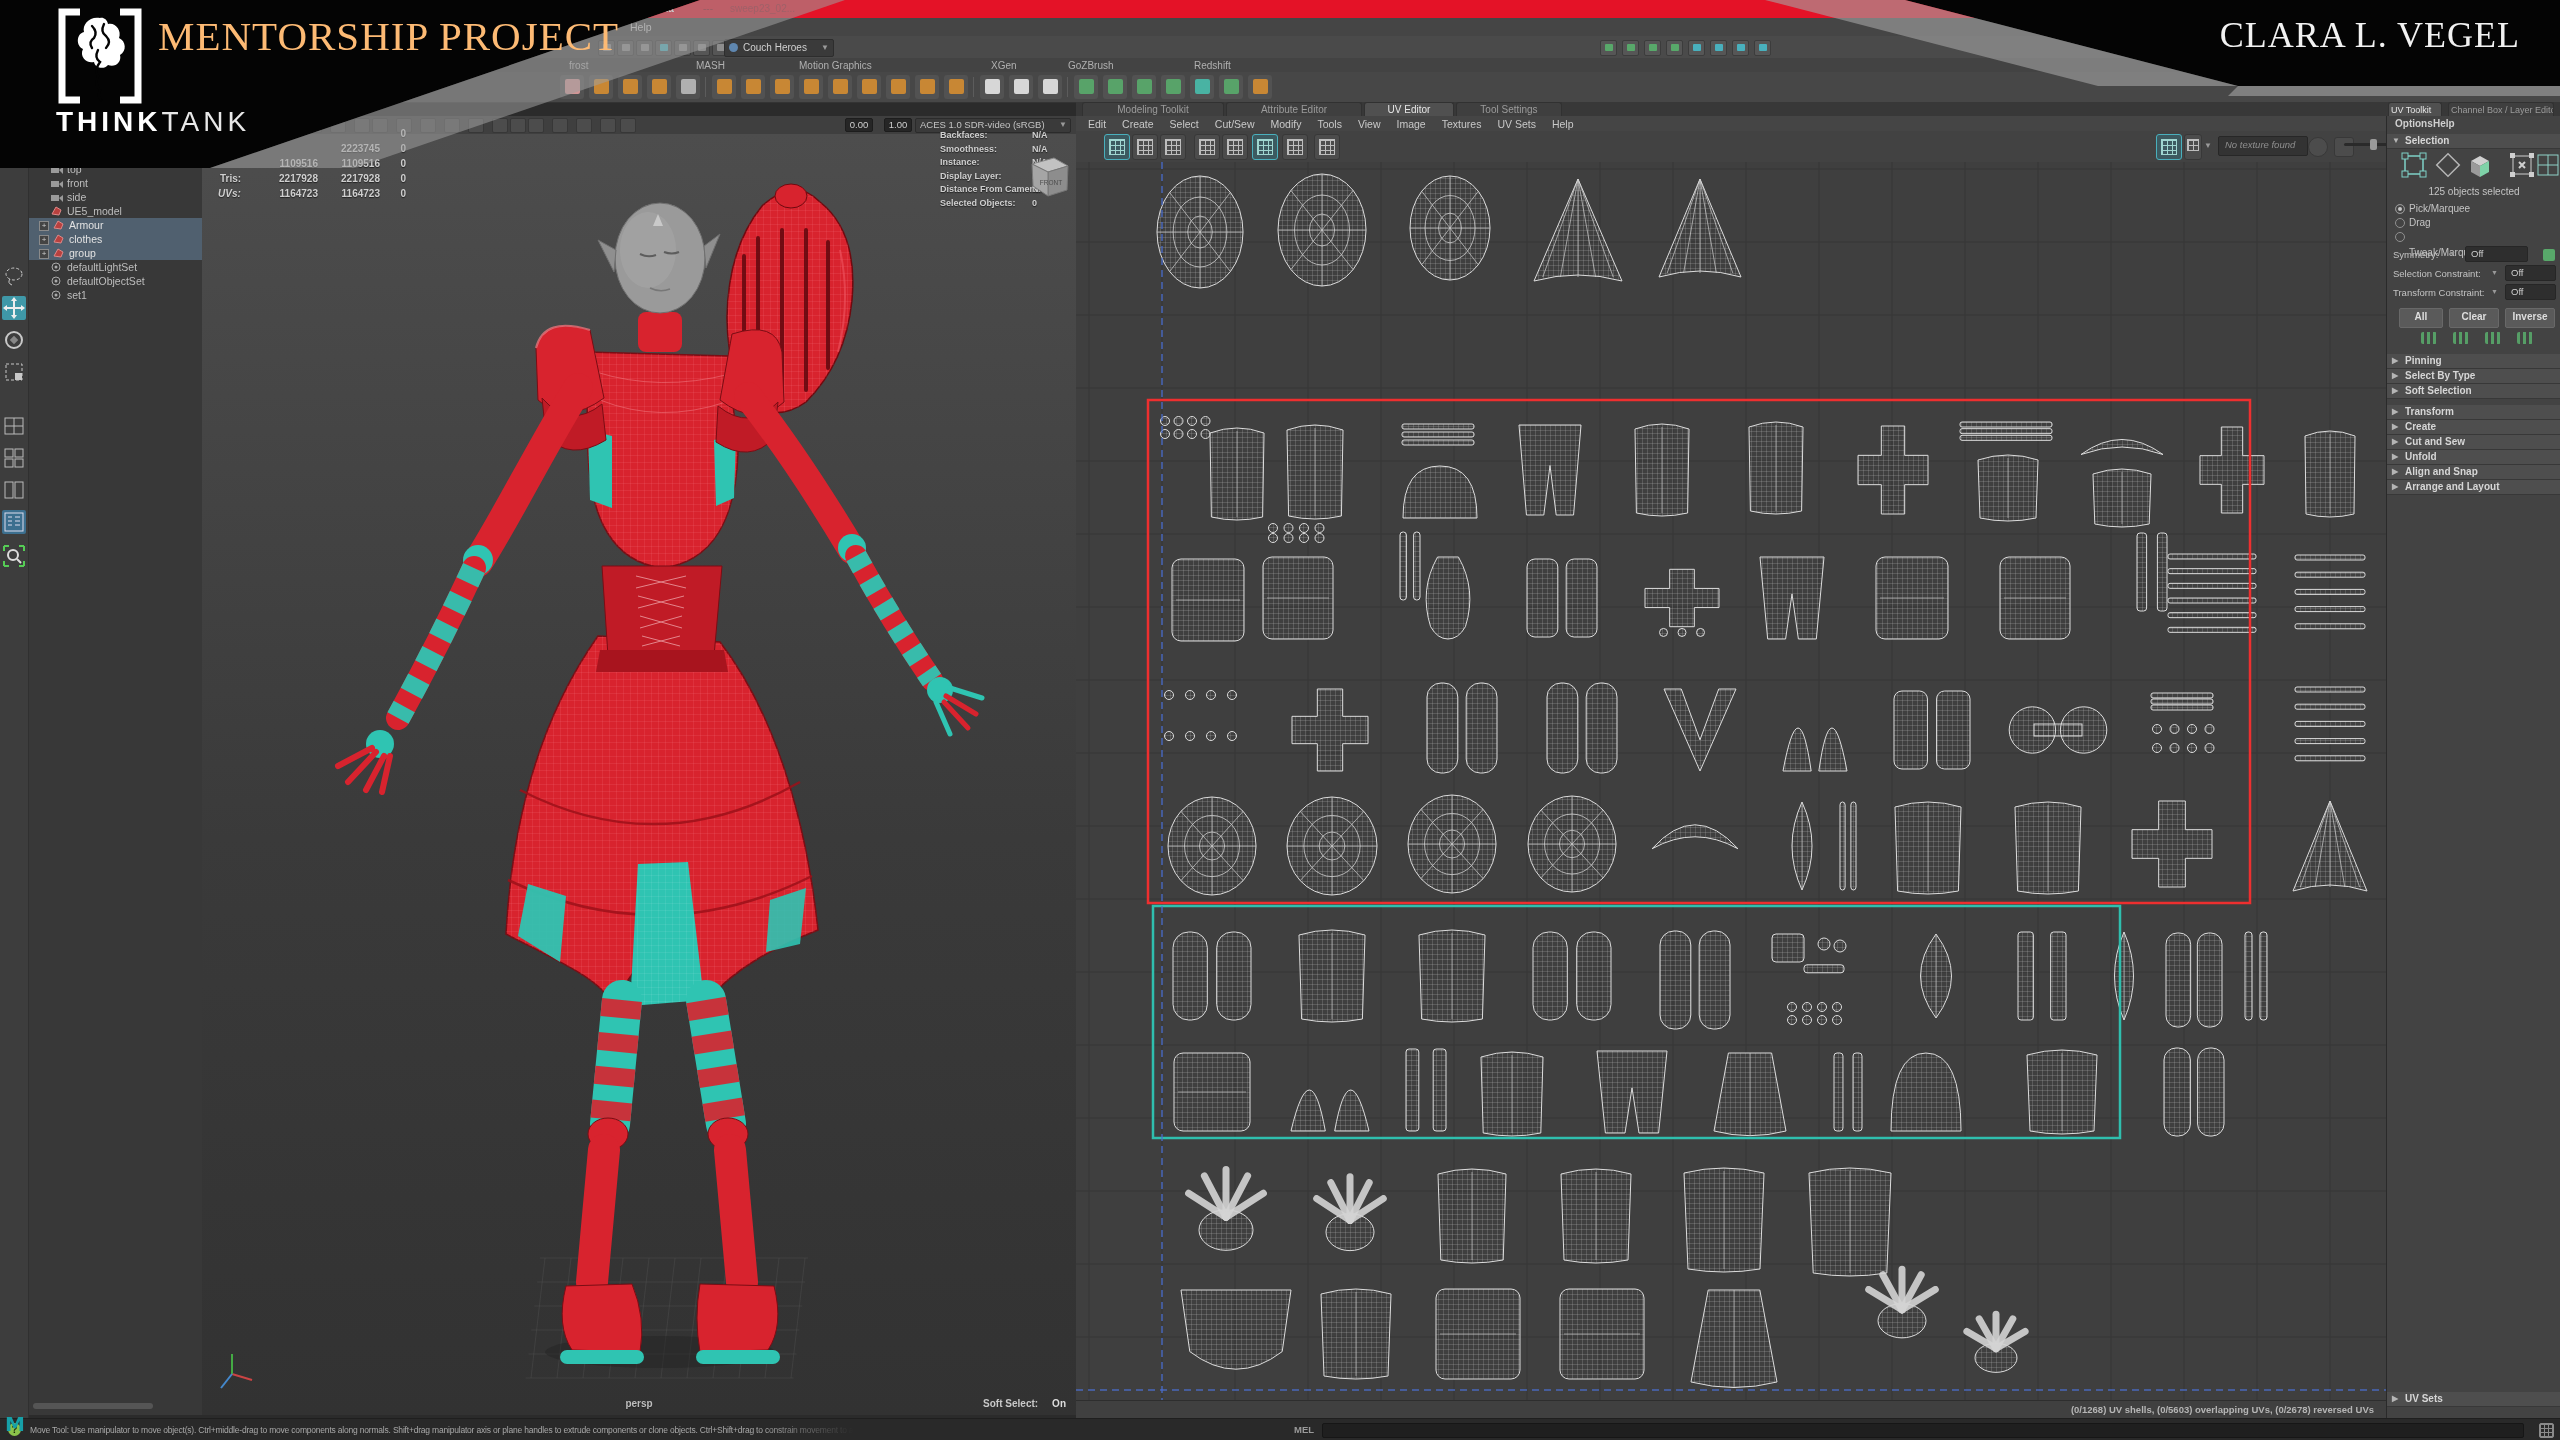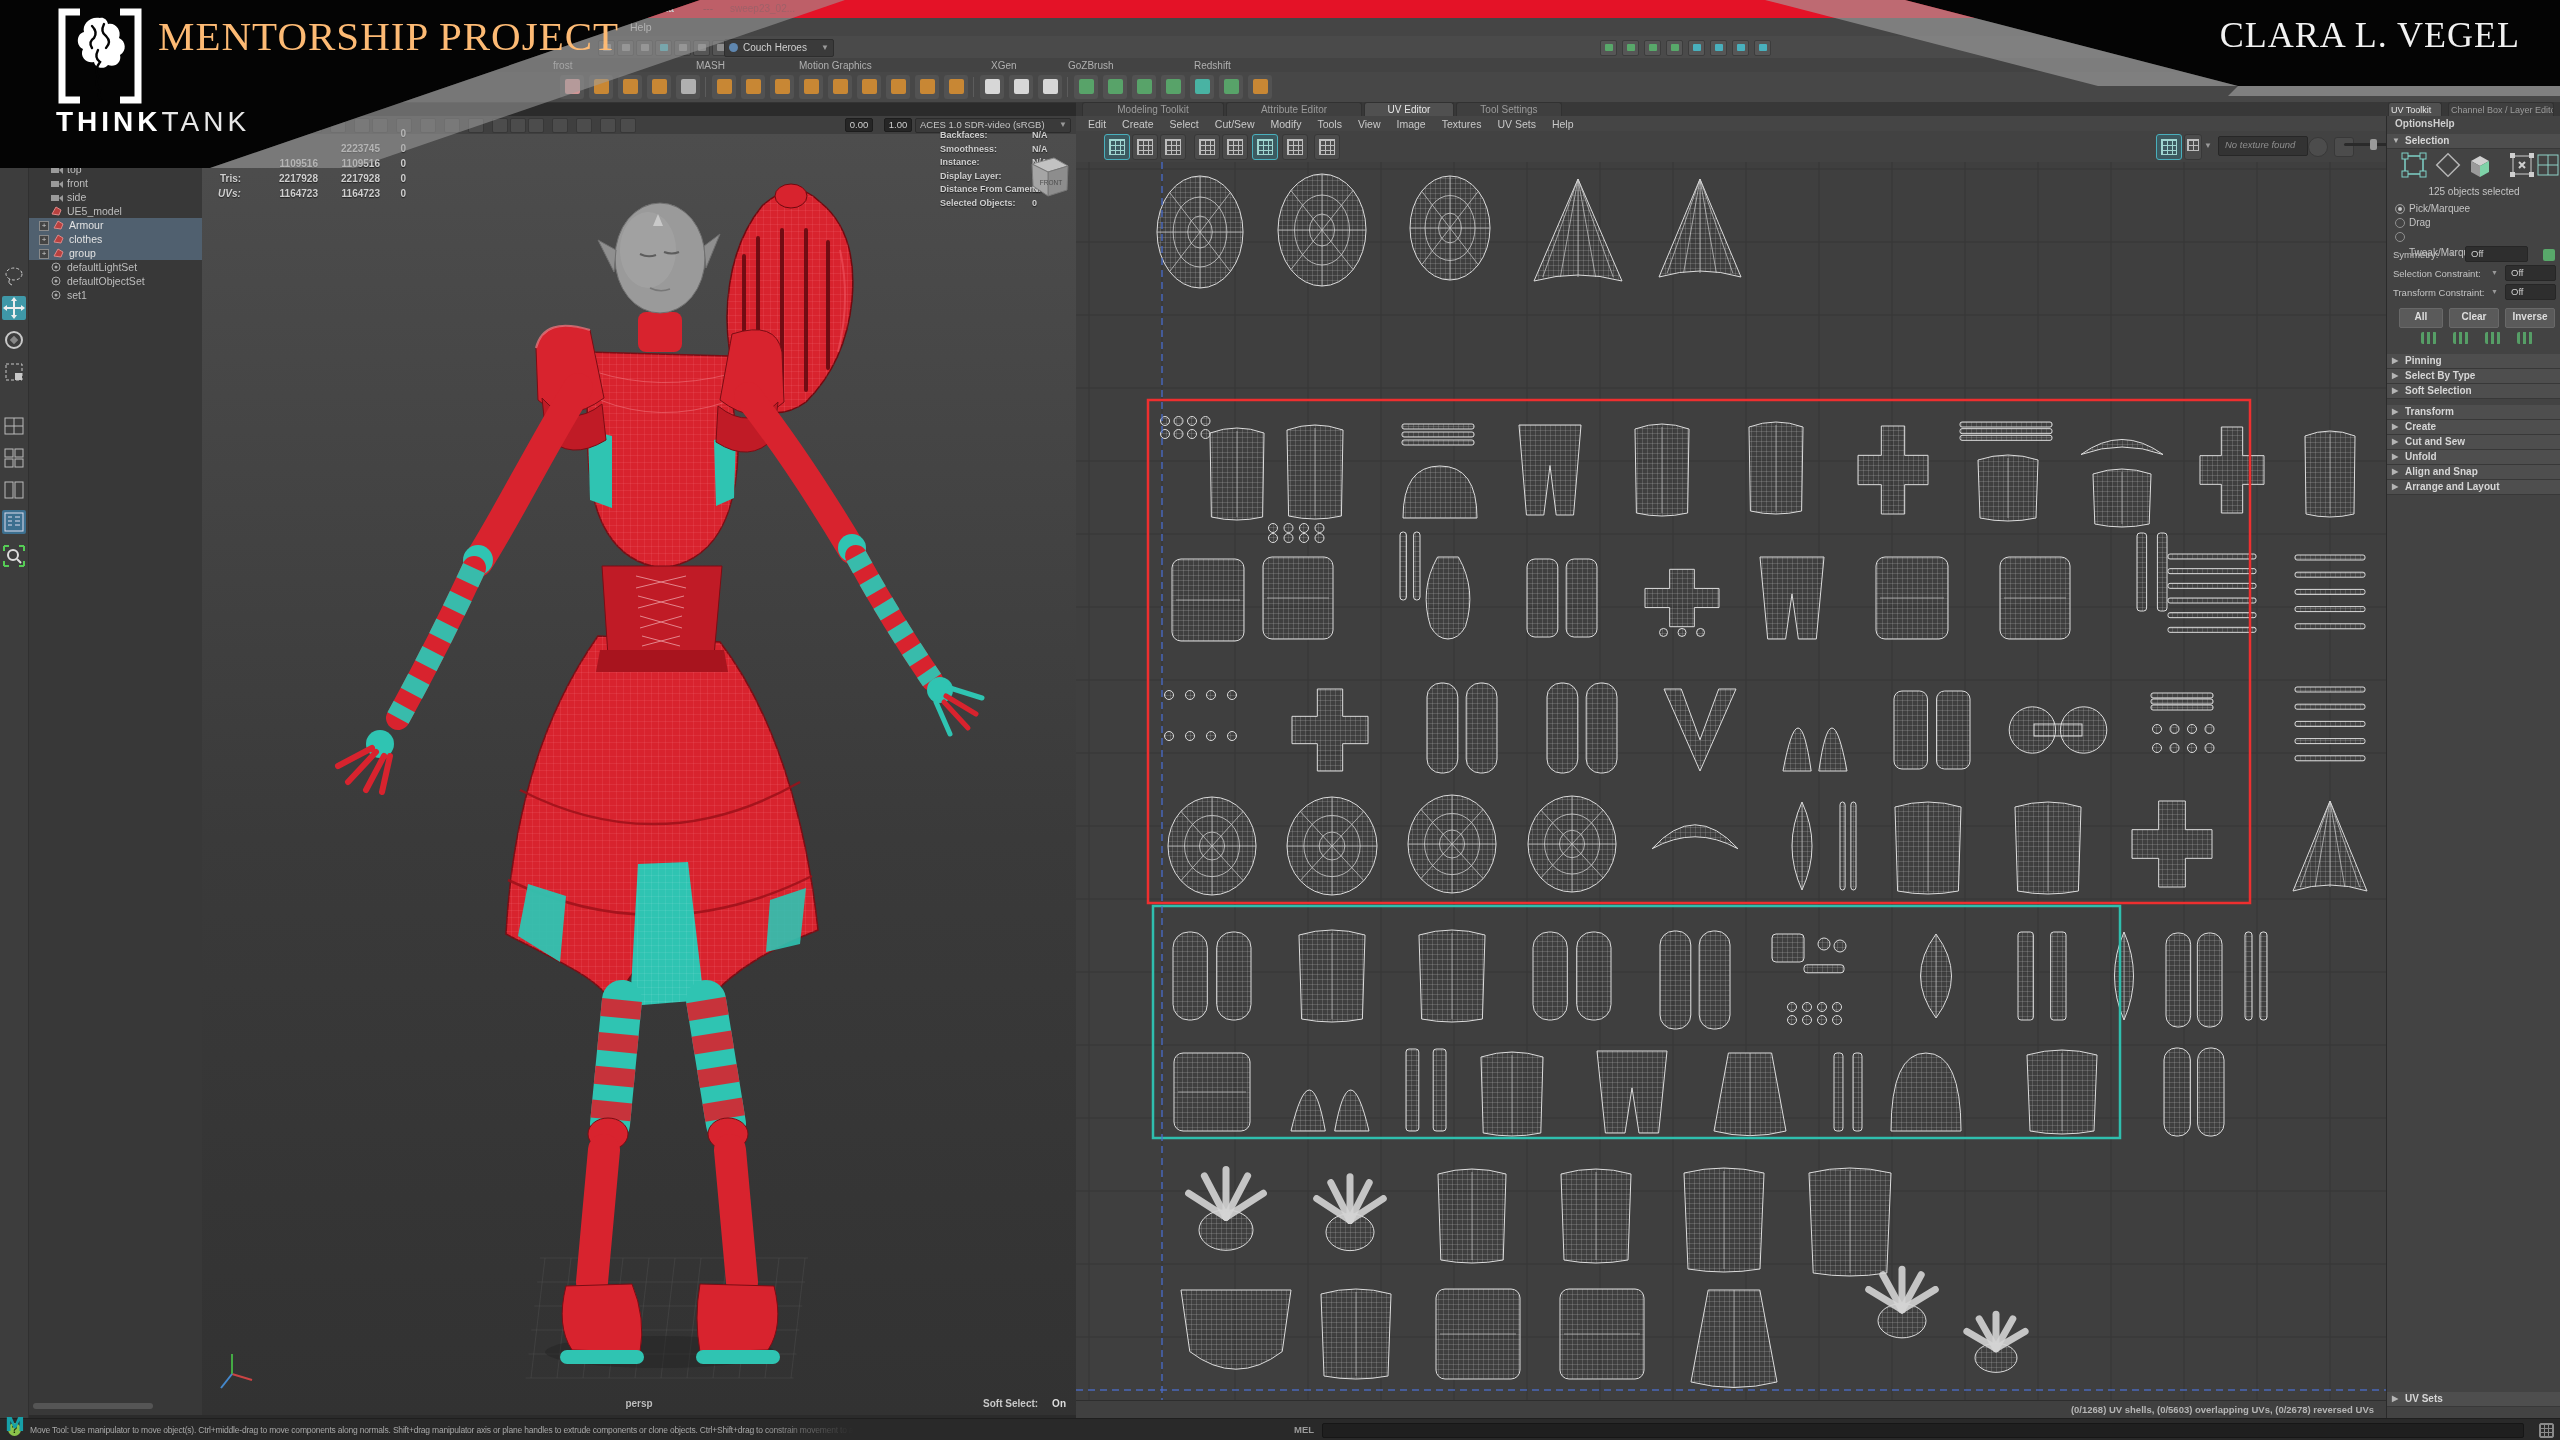--- a/index.html
+++ b/index.html
@@ -181,21 +181,21 @@
         <i style="background: rgb(73, 176, 189);"></i>
       </div>
     </div>
   <div id="workspace">
     <span class="uico"></span>
     <span class="wlabel">Couch Heroes</span>
     <span class="caret">▼</span>
   </div>
 </div>
 <div class="abs" id="shelftabs">
-    <span class="stab" style="left: 547px;">frost</span>
+    <span class="stab" style="left: 563px;">frost</span>
     <span class="stab" style="left: 690px;">MASH</span>
     <span class="stab" style="left: 793px;">Motion Graphics</span>
     <span class="stab" style="left: 985px;">XGen</span>
     <span class="stab" style="left: 1062px;">GoZBrush</span>
     <span class="stab" style="left: 1188px;">Redshift</span>
   </div>
 <div class="abs" id="shelficons">
     <div class="shicon" style="left: 560px;">
       <i style="background: rgb(216, 154, 154);"></i>
     </div>

